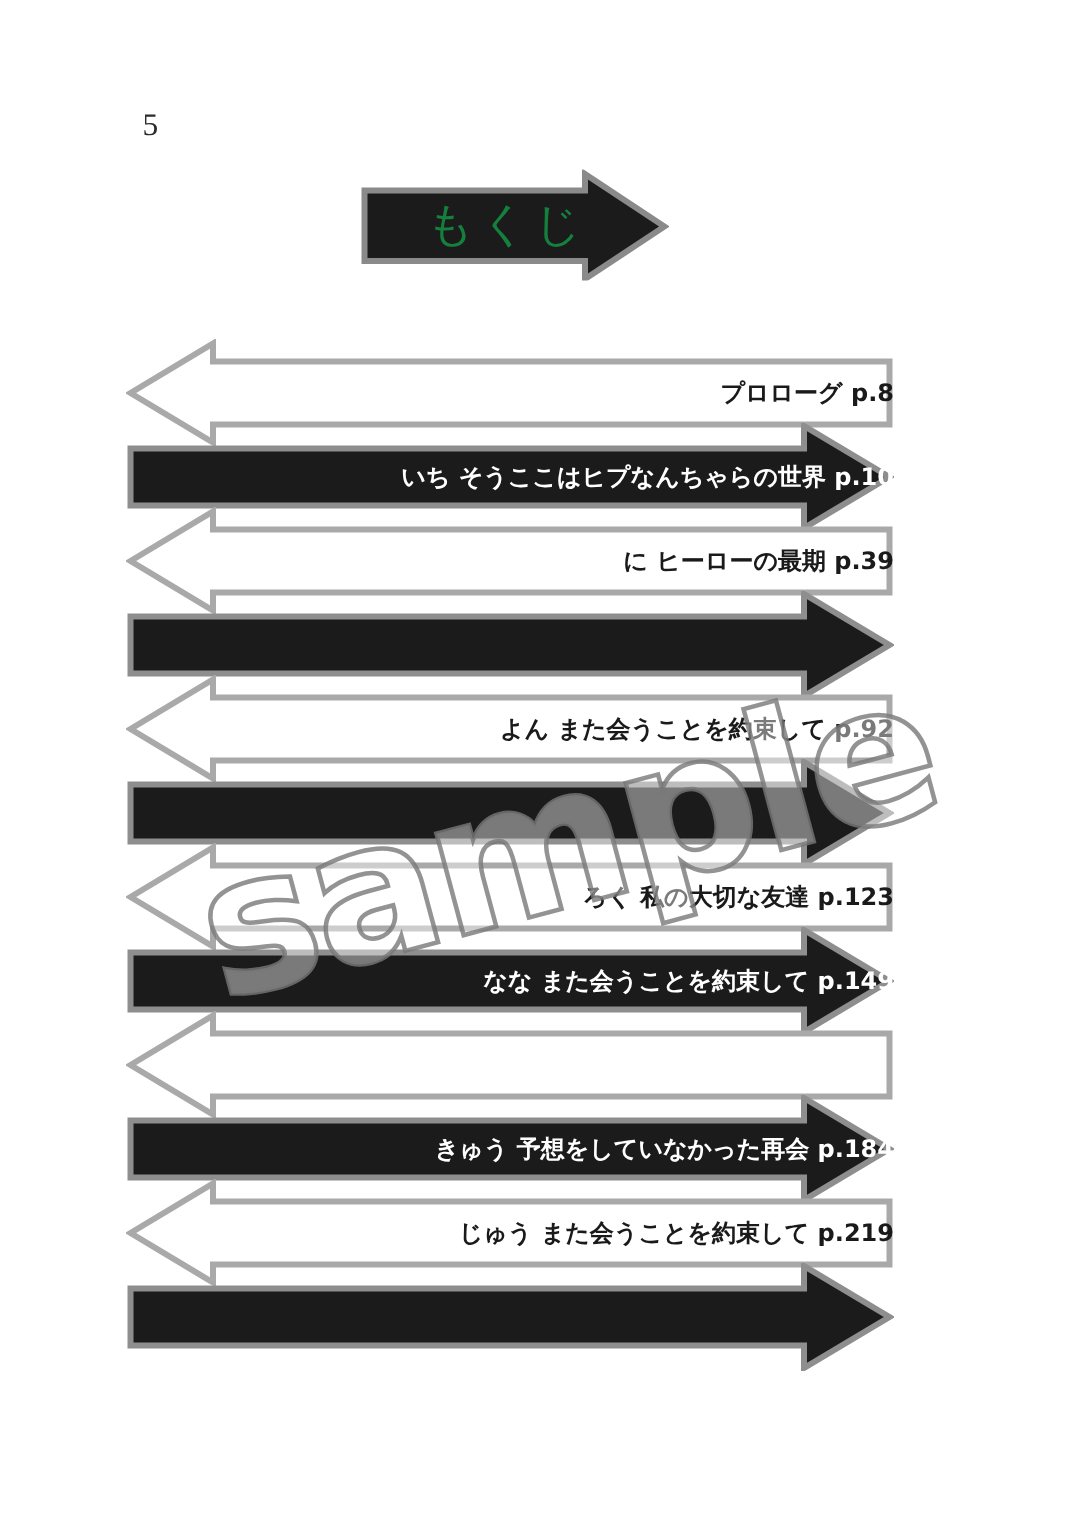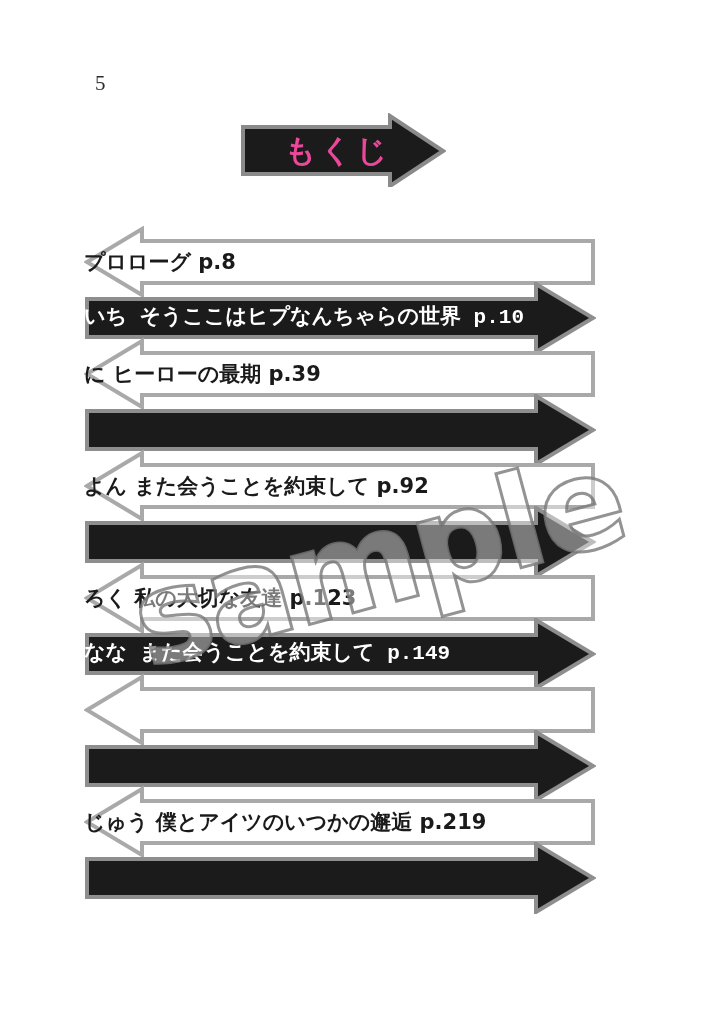--- a/index.html
+++ b/index.html
@@ -13,34 +13,34 @@
   #page-number{
     position:absolute;left:95px;top:71px;
     font-family:"Liberation Serif",serif;font-size:21px;color:#2b2b2b;
   }
 
   
   #header-arrow{position:absolute;left:240px;top:113px;width:206px;height:74px;}
   #header-arrow polygon{fill:#1b1b1b;stroke:#8a8a8a;stroke-width:4;stroke-linejoin:miter;}
   #header-label{
     position:absolute;left:240px;top:127px;width:196px;height:46px;line-height:46px;
-    text-align:center;color:#ec4899;font-size:31px;font-weight:bold;letter-spacing:4px;
+    text-align:center;color:#15803d;font-size:31px;font-weight:normal;letter-spacing:4px;
   }
 
   
   .toc-row{position:absolute;left:84px;width:512px;height:72px;}
   .toc-row svg{position:absolute;left:0;top:0;display:block;}
   .toc-row.white-left polygon{fill:#ffffff;stroke:#a9a9a9;stroke-width:4;stroke-linejoin:miter;}
   .toc-row.black-right polygon{fill:#1b1b1b;stroke:#8e8e8e;stroke-width:4;stroke-linejoin:miter;}
   .toc-row .label{
     position:absolute;left:0;top:18px;width:100%;height:36px;line-height:36px;
-    text-align:left;font-weight:bold;font-size:21px;white-space:nowrap;
+    text-align:right;font-weight:bold;font-size:16px;white-space:nowrap;
   }
   .toc-row.white-left .label{color:#1a1a1a;}
-  .toc-row.black-right .label{color:#ffffff;font-family:Liberation Mono, monospace;}
+  .toc-row.black-right .label{color:#ffffff;}
 
   
   #watermark{
     position:absolute;left:378px;top:560px;
     transform:translate(-50%,-50%) rotate(-15deg);
     font-size:128px;font-weight:bold;letter-spacing:-3px;white-space:nowrap;
     color:rgba(255,255,255,0.42);
     -webkit-text-stroke:3px rgba(120,120,120,0.8);
     pointer-events:none;
   }
@@ -106,26 +106,27 @@
       </div>
       <div class="toc-row white-left" style="top: 674px;">
         <svg width="512" height="72" viewBox="0 0 512 72">
           <polygon points="3,36 58,3 58,15 509,15 509,57 58,57 58,69"></polygon>
         </svg>
       </div>
       <div class="toc-row black-right" style="top: 730px;">
         <svg width="512" height="72" viewBox="0 0 512 72">
           <polygon points="3,17 452,17 452,2 509,36 452,70 452,55 3,55"></polygon>
         </svg>
+        <div class="label">きゅう 予想をしていなかった再会 p.184</div>
       </div>
       <div class="toc-row white-left" style="top: 786px;">
         <svg width="512" height="72" viewBox="0 0 512 72">
           <polygon points="3,36 58,3 58,15 509,15 509,57 58,57 58,69"></polygon>
         </svg>
-        <div class="label">じゅう 僕とアイツのいつかの邂逅 p.219</div>
+        <div class="label">じゅう また会うことを約束して p.219</div>
       </div>
       <div class="toc-row black-right" style="top: 842px;">
         <svg width="512" height="72" viewBox="0 0 512 72">
           <polygon points="3,17 452,17 452,2 509,36 452,70 452,55 3,55"></polygon>
         </svg>
       </div>
     </div>
 
   <div id="watermark">sample</div>
 

